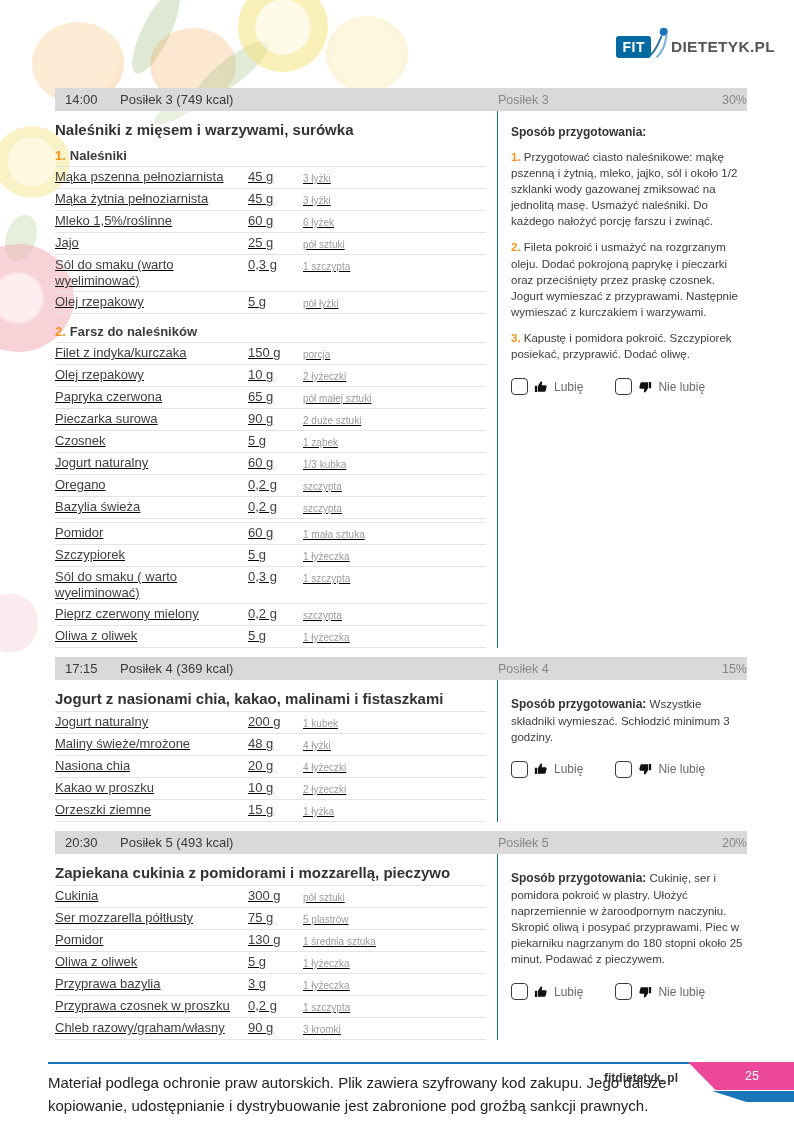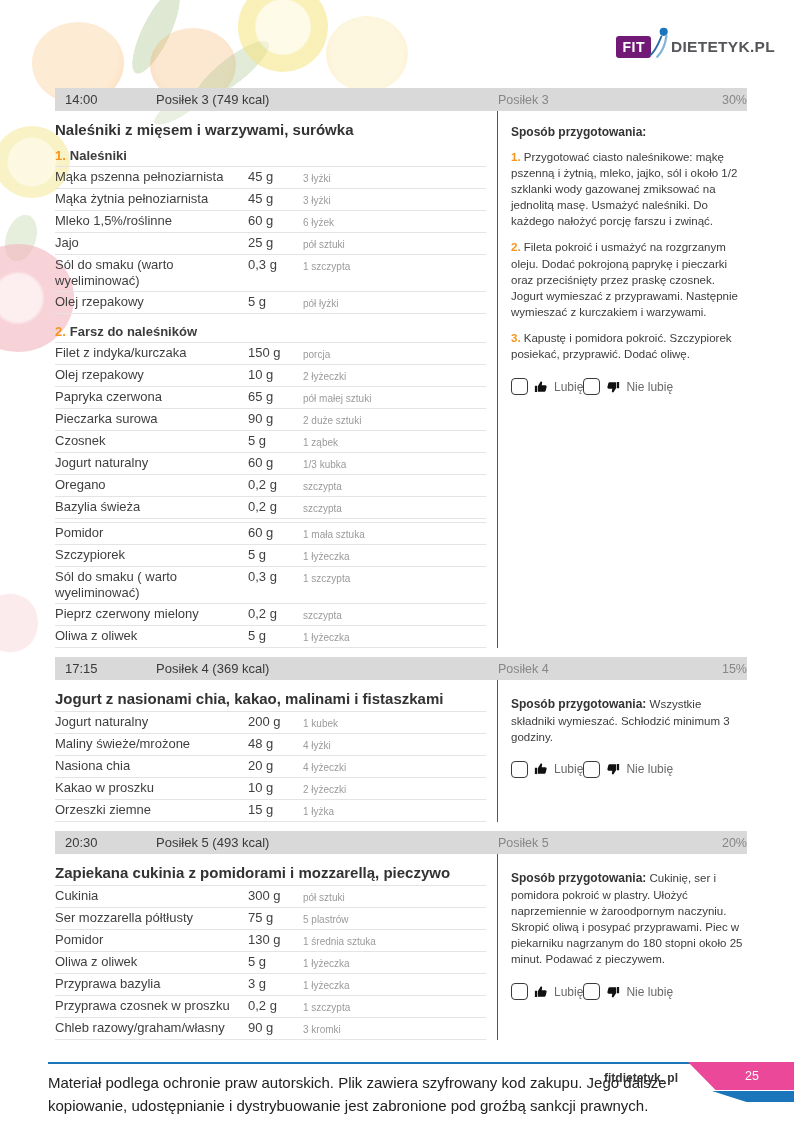--- a/index.html
+++ b/index.html
@@ -24,52 +24,52 @@
   .wm-lemon{left:-6px;top:126px;width:76px;height:72px;border-radius:50%;
     background:radial-gradient(circle,#fbf3c4 0 45%,#f3e58c 48% 74%,transparent 78%);opacity:.5;}
   .wm-leaf{left:6px;top:214px;width:30px;height:48px;border-radius:50%;
     background:radial-gradient(ellipse at center,#b7cf9b 0 70%,transparent 72%);transform:rotate(18deg);opacity:.35;}
   .wm-grapefruit{left:-38px;top:244px;width:112px;height:108px;border-radius:50%;
     background:radial-gradient(circle,#fbe3e6 0 30%,#f2b4bd 35% 78%,#f6ccd2 80% 90%,transparent 92%);opacity:.6;}
   .wm-pink{left:-18px;top:592px;width:56px;height:62px;border-radius:50%;
     background:radial-gradient(circle,#f3bcc4 0 68%,transparent 72%);opacity:.3;}
   
   .logo{position:absolute;top:36px;right:19px;display:flex;align-items:center;z-index:3;}
-  .logo-fit{background:#701a75;color:#fff;font-weight:bold;font-size:14px;padding:3px 6px;
+  .logo-fit{background:#0369a1;color:#fff;font-weight:bold;font-size:14px;padding:3px 6px;
     border-radius:3px;letter-spacing:.5px;}
   .logo-figure{width:24px;height:32px;margin:-10px -1px 0 -3px;}
   .logo-name{color:#55565a;font-weight:bold;font-size:15.5px;letter-spacing:.3px;}
   
   .content{position:absolute;left:55px;top:88px;width:692px;z-index:2;}
   .meal{margin:0 0 8px 0;}
   .meal + .meal{margin-top:9px;}
   .meal-bar{position:relative;height:23px;background:#d9d9d9;display:flex;align-items:center;
-    padding:0 12px 0 10px;box-sizing:border-box;font-size:13px;color:#3a3a3a;gap:36px;}
+    padding:0 12px 0 10px;box-sizing:border-box;font-size:13px;color:#3a3a3a;}
   .meal-time{width:55px;}
   .meal-title{flex:1;}
   .meal-label{position:absolute;left:443px;color:#878787;font-size:12.5px;}
   .meal-percent{position:absolute;right:0;color:#878787;font-size:12.5px;}
   .meal-body{display:flex;align-items:stretch;}
   .col-left{width:431px;padding-right:11px;border-right:1px solid #0f766e;box-sizing:content-box;}
   .col-right{width:236px;padding-left:13px;}
   .recipe-title{margin:10px 0 4px 0;font-size:15px;font-weight:bold;color:#333;}
   .sec-head{margin:10px 0 2px 0;font-size:13px;font-weight:bold;color:#3c3c3c;}
   .sec-num{color:#f7941d;margin-right:4px;}
   .ing-table{border-top:1px solid #e4e4e4;margin-top:3px;}
   .ing-row{display:grid;grid-template-columns:193px 55px 1fr;padding:2px 0;
-    border-bottom:1px solid #e4e4e4;align-items:start;}
+    border-bottom:1px solid #e4e4e4;align-items:start;text-decoration:underline;}
   .ing-name,.ing-amount{font-size:13px;color:#3f3f3f;line-height:16px;}
   .ing-measure{font-size:10px;color:#9b9b9b;line-height:15px;padding-top:2px;}
   .prep p{margin:0;}
   .prep-label{font-weight:bold;font-size:12px;color:#333;margin-top:14px !important;}
   .prep-step{font-size:11.5px;color:#3c3c3c;line-height:1.4;margin-top:10px !important;}
   .prep-inline{font-size:11.5px;color:#3c3c3c;line-height:1.4;margin-top:16px !important;}
   .prep-inline strong{font-size:12px;color:#333;}
   .step-num{color:#f7941d;font-weight:bold;}
-  .feedback{display:flex;margin-top:16px;align-items:center;}
+  .feedback{display:flex;gap:32px;margin-top:16px;align-items:center;}
   .fb-group{display:flex;align-items:center;gap:6px;cursor:pointer;}
   .checkbox{width:15px;height:15px;border:1.5px solid #3a3a3a;border-radius:4px;background:#fff;}
   .thumb{display:flex;align-items:center;}
   .thumb svg{width:14px;height:14px;fill:#111;}
   .thumb-down svg{transform:rotate(180deg);}
   .fb-label{font-size:12px;color:#6a6a6a;}
   
   .footer-line{position:absolute;left:48px;right:0;top:1062px;height:2px;background:#1b75bb;z-index:2;}
   .footer-text{position:absolute;left:48px;top:1071px;font-size:15px;color:#222;line-height:1.55;z-index:2;}
   .footer-site{position:absolute;right:116px;top:1071px;font-size:12px;color:#333;font-weight:600;z-index:2;}

